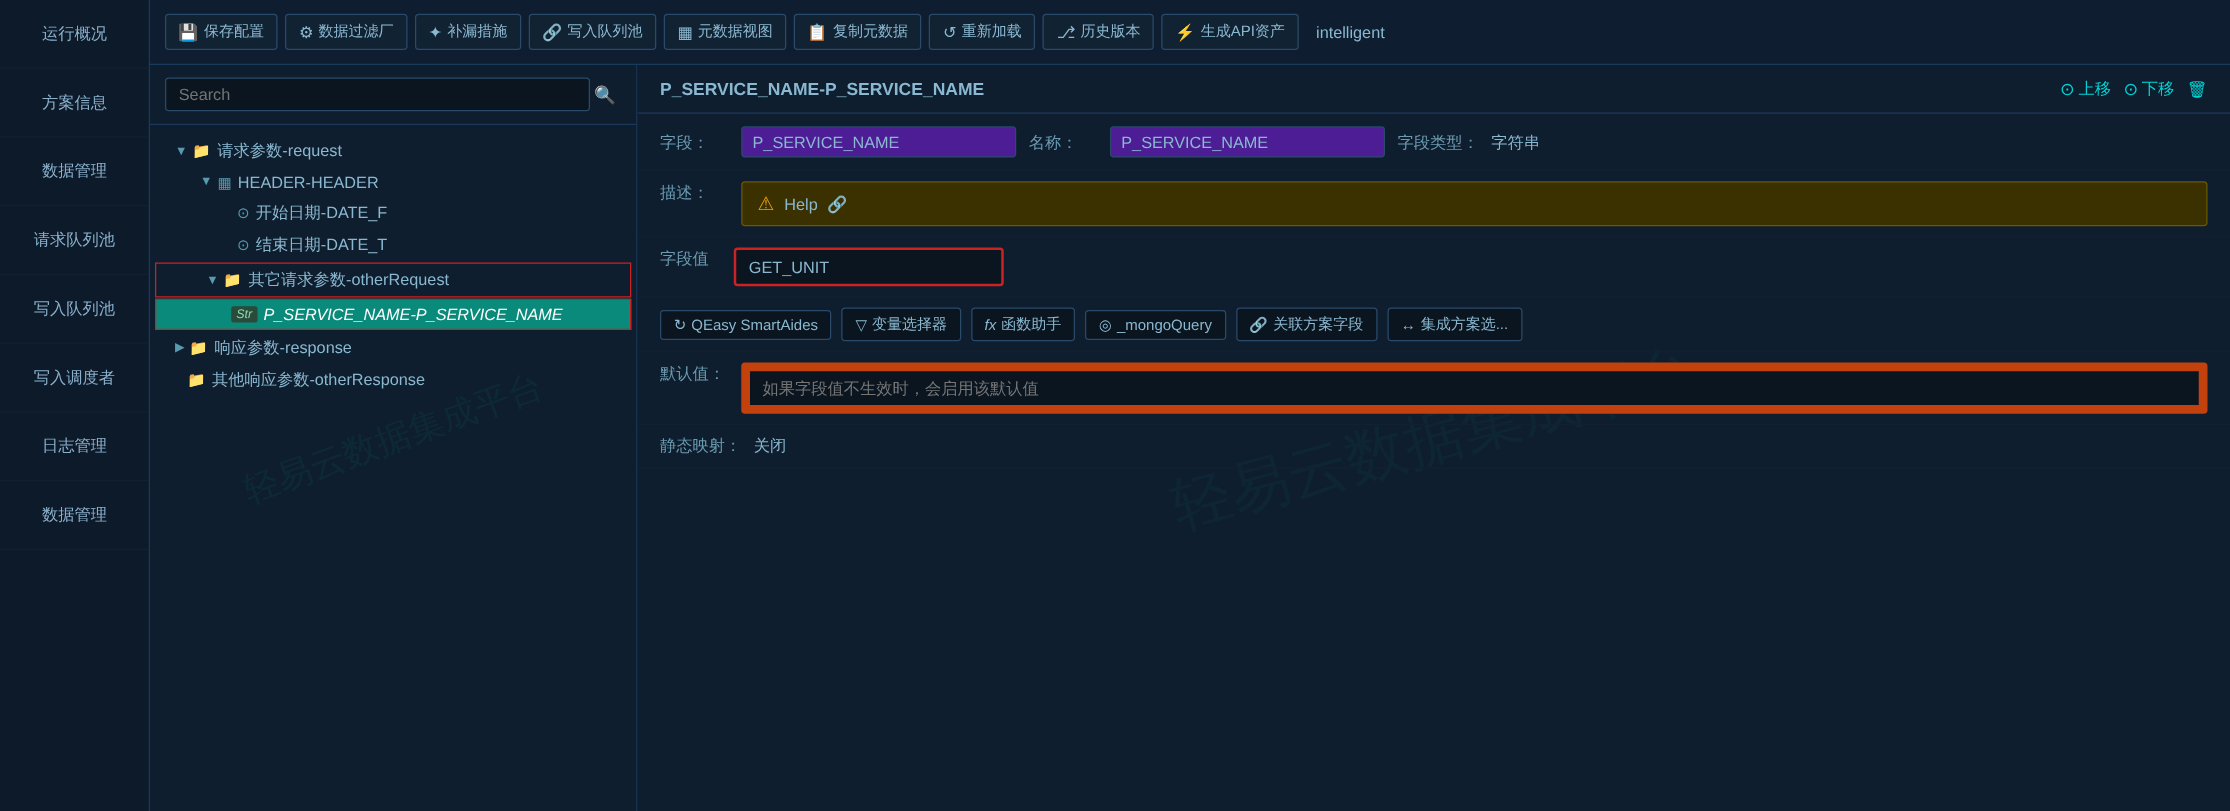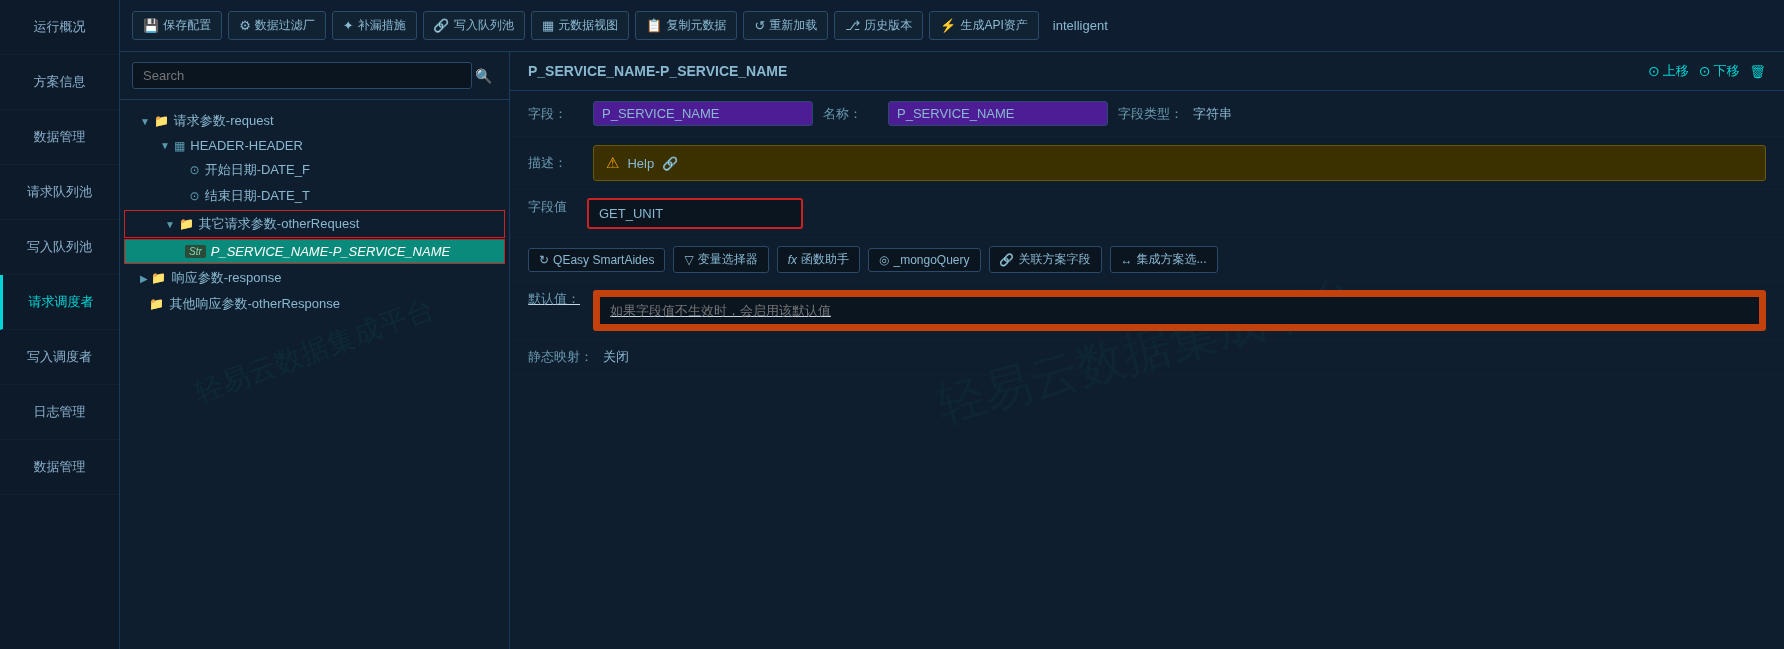--- a/index.html
+++ b/index.html
@@ -273,21 +273,21 @@
     }
     .detail-value.no-border {
       background: none;
       border: none;
       padding: 0;
     }
 
     
     .desc-row {
       display: flex;
-      align-items: center;
+      align-items: flex-start;
       padding: 8px 18px;
       border-bottom: 1px solid #132030;
       gap: 10px;
     }
     .desc-content {
       flex: 1;
       background: #3a3000;
       border: 1px solid #6a5a00;
       padding: 8px 12px;
       border-radius: 3px;
@@ -349,21 +349,20 @@
       white-space: nowrap;
     }
 
     
     .default-row {
       display: flex;
       align-items: flex-start;
       padding: 8px 18px;
       border-bottom: 1px solid #132030;
       gap: 10px;
-      text-decoration: underline;
     }
     .default-input {
       flex: 1;
       background: #0a1520;
       border: 7px solid #c2410c;
       color: #5a7a8a;
       padding: 6px 10px;
       border-radius: 3px;
       font-size: 13px;
     }
@@ -411,23 +410,20 @@
     <span>方案信息</span>
   </div>
   <div class="sidebar-item">
     <span>数据管理</span>
   </div>
   <div class="sidebar-item">
     <span>请求队列池</span>
   </div>
   <div class="sidebar-item">
     <span>写入队列池</span>
-  </div>
-  <div class="sidebar-item active">
-    <span>请求调度者</span>
   </div>
   <div class="sidebar-item">
     <span>写入调度者</span>
   </div>
   <div class="sidebar-item">
     <span>日志管理</span>
   </div>
   <div class="sidebar-item">
     <span>数据管理</span>
   </div>

